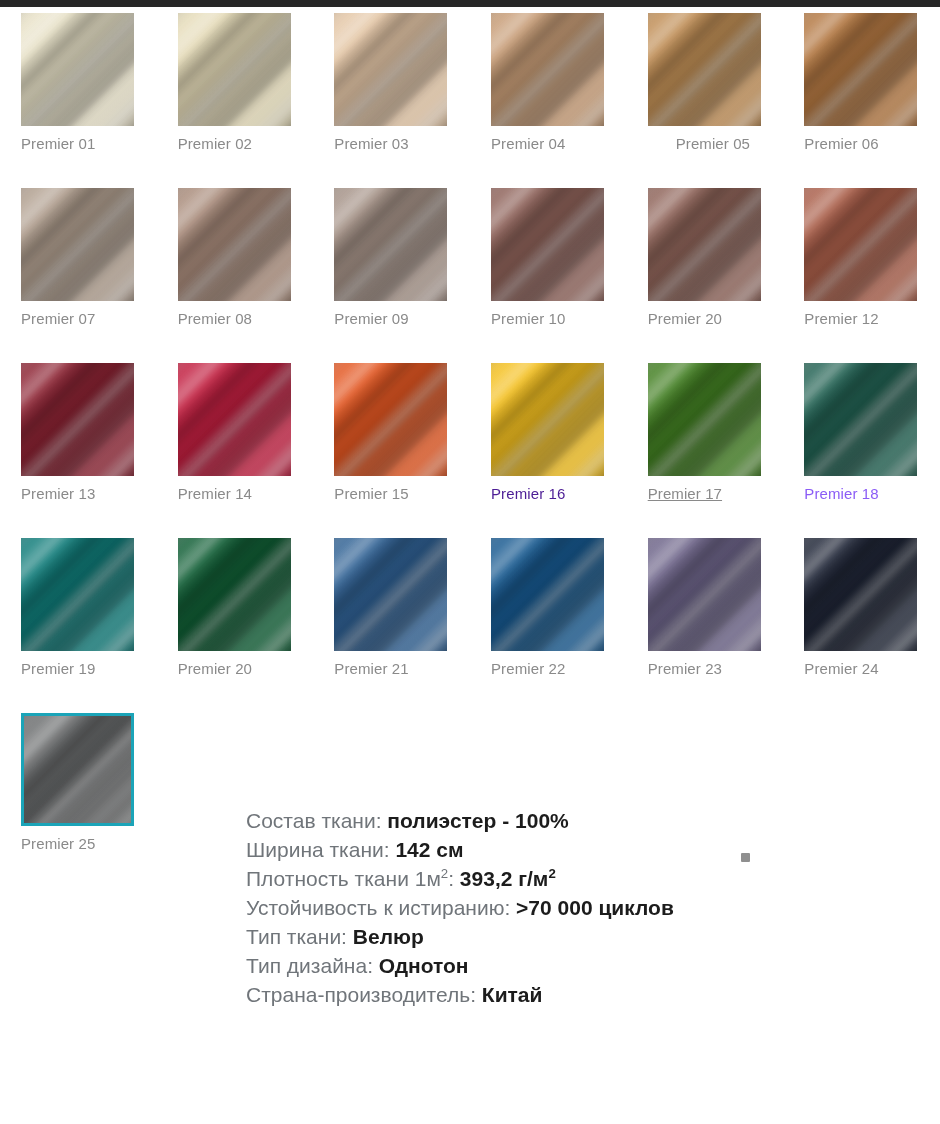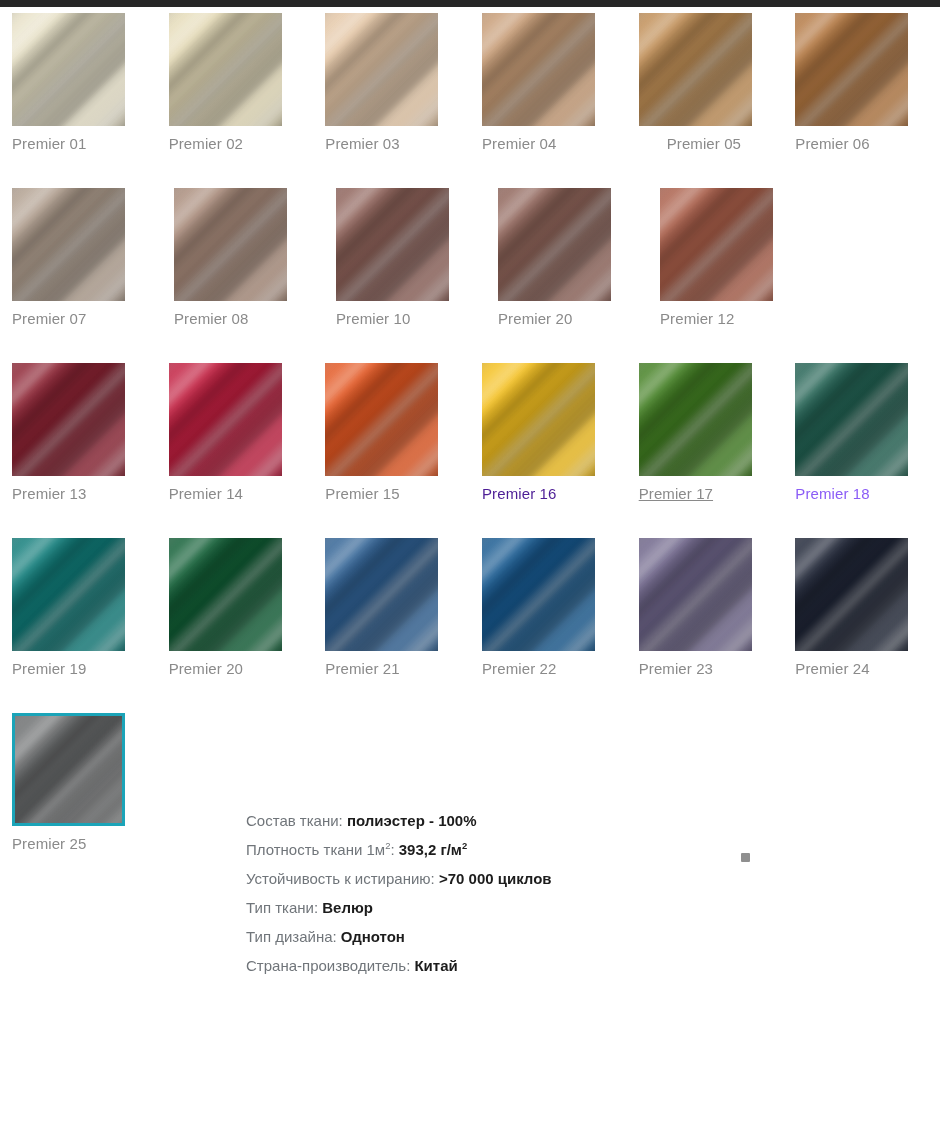--- a/index.html
+++ b/index.html
@@ -33,21 +33,21 @@
     width: 940px;
   }
 
   .swatch-row {
     display: flex;
     height: 175px;
   }
 
   .swatch-cell {
     width: 162px;
-    padding-left: 12px;
+    padding-left: 21px;
     padding-top: 6px;
   }
 
   .swatch-tile {
     width: 113px;
     height: 113px;
     position: relative;
     overflow: hidden;
     border: 0 solid transparent;
     display: block;
@@ -98,21 +98,21 @@
     color: #8a8a8a;
     letter-spacing: 0.1px;
     white-space: nowrap;
   }
 
   #spec-block {
     position: absolute;
     left: 246px;
     top: 806px;
     width: 430px;
-    font-size: 15px;
+    font-size: 21px;
     line-height: 29px;
     color: #70757a;
   }
   .spec-line { margin: 0; padding: 0; }
   .spec-key { color: #70757a; font-weight: normal; }
   .spec-val { color: #1c1c1c; font-weight: bold; }
   .spec-key sup, .spec-val sup { font-size: 0.63em; vertical-align: super; line-height: 0; }
 
   #cursor-artifact {
     position: absolute;
@@ -210,20 +210,30 @@
             <div class="base" style="background: linear-gradient(135deg, rgb(182, 157, 142) 0%, rgb(170, 140, 124) 30%, rgb(121, 99, 87) 55%, rgb(177, 150, 134) 74%, rgb(131, 108, 94) 100%);"></div>
             <div class="folds"></div>
             <div class="sheen"></div>
           </div>
         </div>
         <div class="swatch-label" style="color: rgb(138, 138, 138);">Premier 08</div>
       </div>
       <div class="swatch-cell">
         <div class="swatch-tile">
           <div class="fabric">
+            <div class="base" style="background: linear-gradient(135deg, rgb(179, 163, 153) 0%, rgb(166, 147, 136) 30%, rgb(118, 104, 96) 55%, rgb(173, 156, 146) 74%, rgb(128, 113, 105) 100%);"></div>
+            <div class="folds"></div>
+            <div class="sheen"></div>
+          </div>
+        </div>
+        <div class="swatch-label" style="color: rgb(138, 138, 138);">Premier 09</div>
+      </div>
+      <div class="swatch-cell">
+        <div class="swatch-tile">
+          <div class="fabric">
             <div class="base" style="background: linear-gradient(135deg, rgb(159, 121, 114) 0%, rgb(143, 99, 90) 30%, rgb(102, 69, 63) 55%, rgb(152, 112, 104) 74%, rgb(110, 75, 68) 100%);"></div>
             <div class="folds"></div>
             <div class="sheen"></div>
           </div>
         </div>
         <div class="swatch-label" style="color: rgb(138, 138, 138);">Premier 10</div>
       </div>
       <div class="swatch-cell">
         <div class="swatch-tile">
           <div class="fabric">
@@ -383,20 +393,21 @@
       <div class="swatch-cell"></div>
       <div class="swatch-cell"></div>
       <div class="swatch-cell"></div>
       <div class="swatch-cell"></div>
       <div class="swatch-cell"></div>
     </div>
   </div>
 
 <div id="spec-block">
     <div class="spec-line"><span class="spec-key" style="color: rgb(112, 117, 122);">Состав ткани:</span><span class="spec-val" style="color: rgb(28, 28, 28);"> полиэстер - 100%</span></div>
+    <div class="spec-line"><span class="spec-key" style="color: rgb(112, 117, 122);">Ширина ткани:</span><span class="spec-val" style="color: rgb(28, 28, 28);"> 142 см</span></div>
     <div class="spec-line"><span class="spec-key" style="color: rgb(112, 117, 122);">Плотность ткани 1м<sup>2</sup>:</span><span class="spec-val" style="color: rgb(28, 28, 28);"> 393,2 г/м<sup>2</sup></span></div>
     <div class="spec-line"><span class="spec-key" style="color: rgb(112, 117, 122);">Устойчивость к истиранию:</span><span class="spec-val" style="color: rgb(28, 28, 28);"> &gt;70 000 циклов</span></div>
     <div class="spec-line"><span class="spec-key" style="color: rgb(112, 117, 122); margin-top: 20px;">Тип ткани:</span><span class="spec-val" style="color: rgb(28, 28, 28);"> Велюр</span></div>
     <div class="spec-line"><span class="spec-key" style="color: rgb(112, 117, 122);">Тип дизайна:</span><span class="spec-val" style="color: rgb(28, 28, 28);"> Однотон</span></div>
     <div class="spec-line"><span class="spec-key" style="color: rgb(112, 117, 122);">Страна-производитель:</span><span class="spec-val" style="color: rgb(28, 28, 28);"> Китай</span></div>
   </div>
 
 <div id="cursor-artifact"></div>
 
 </body></html>

